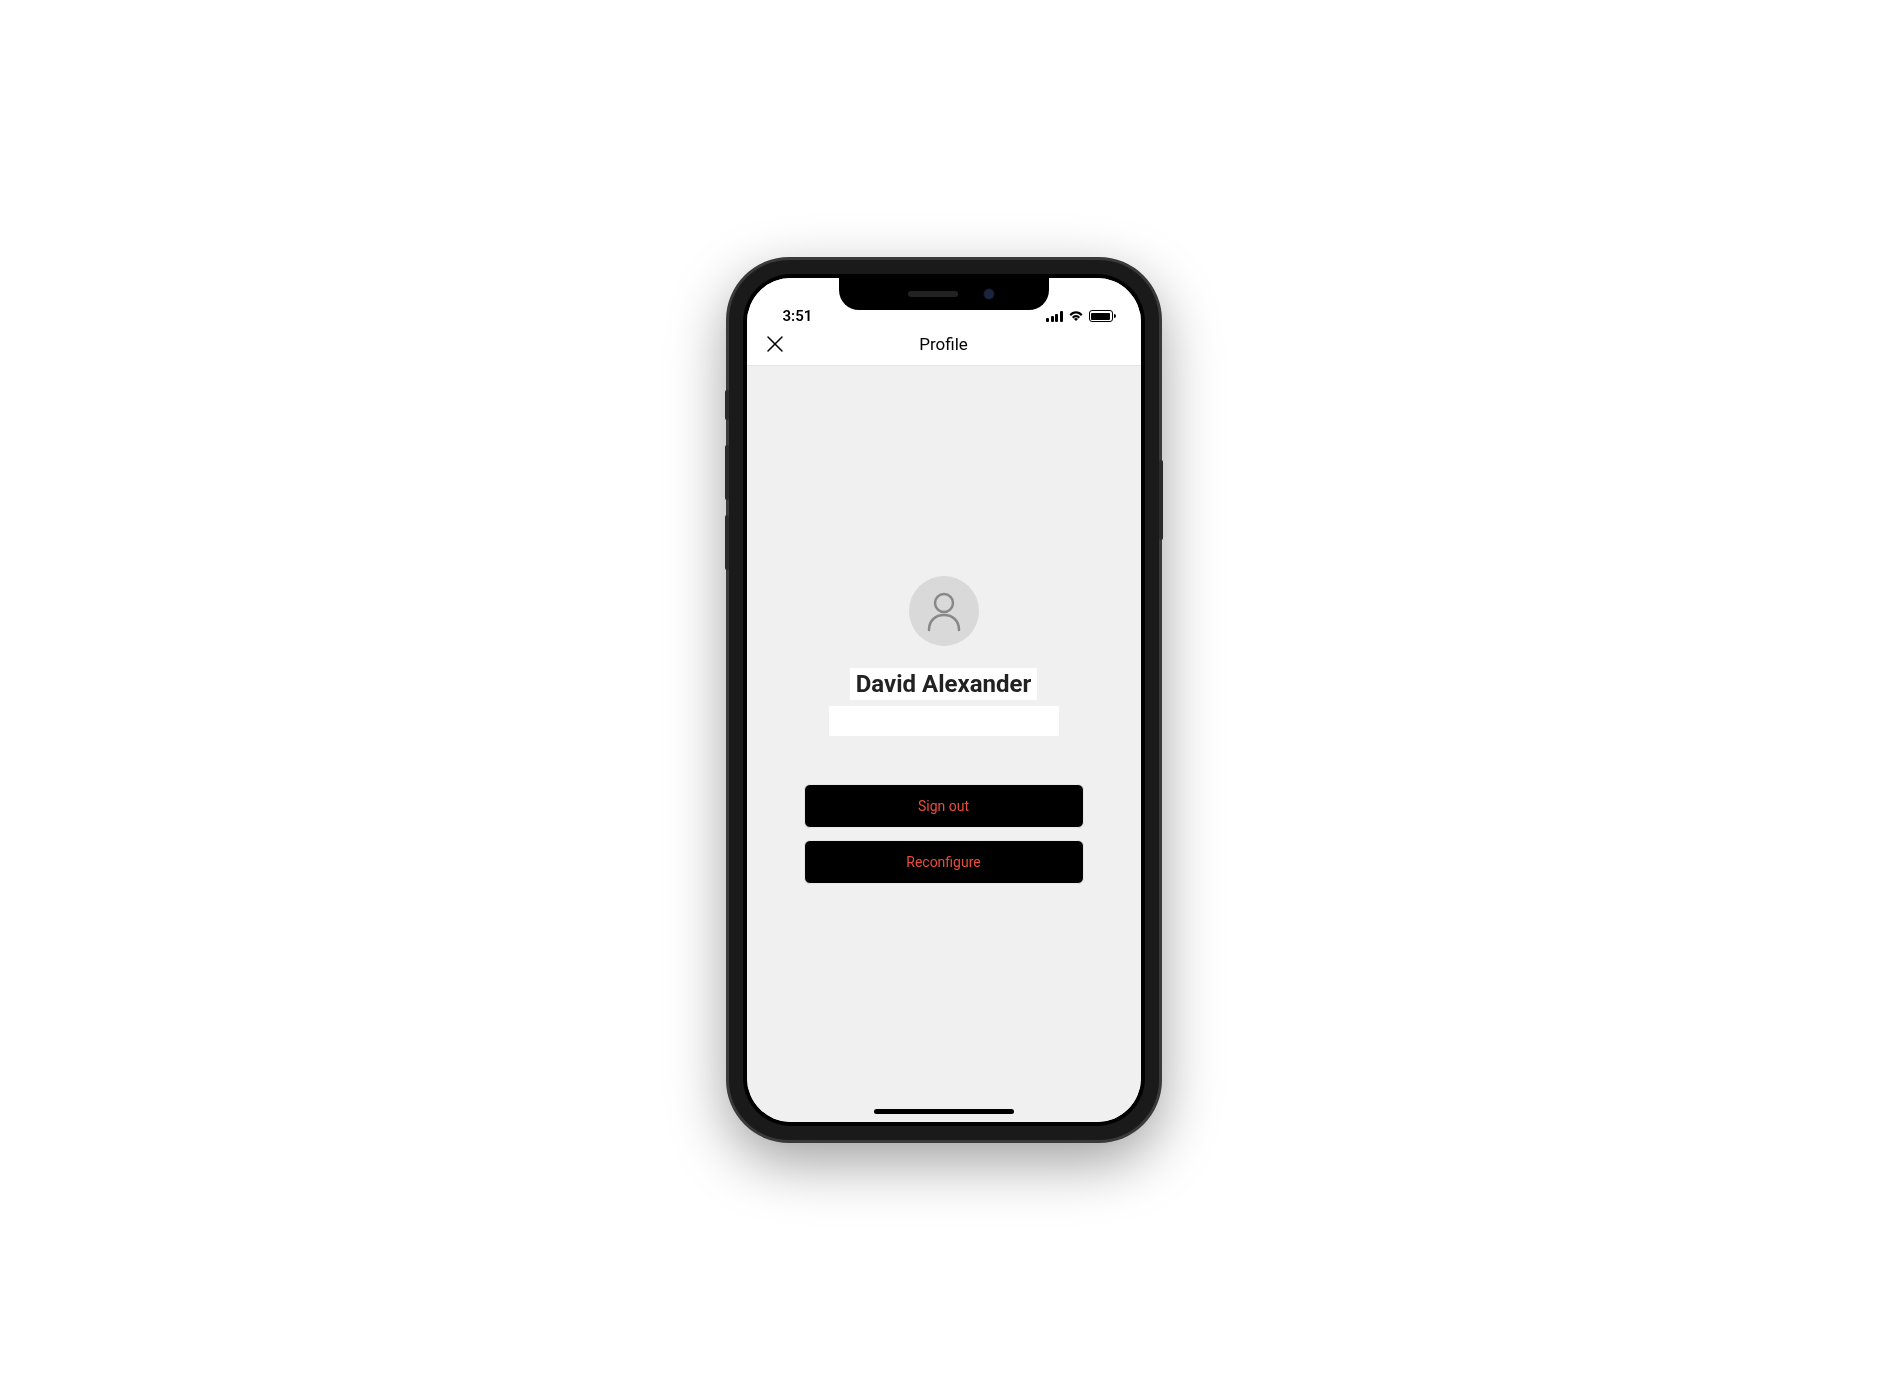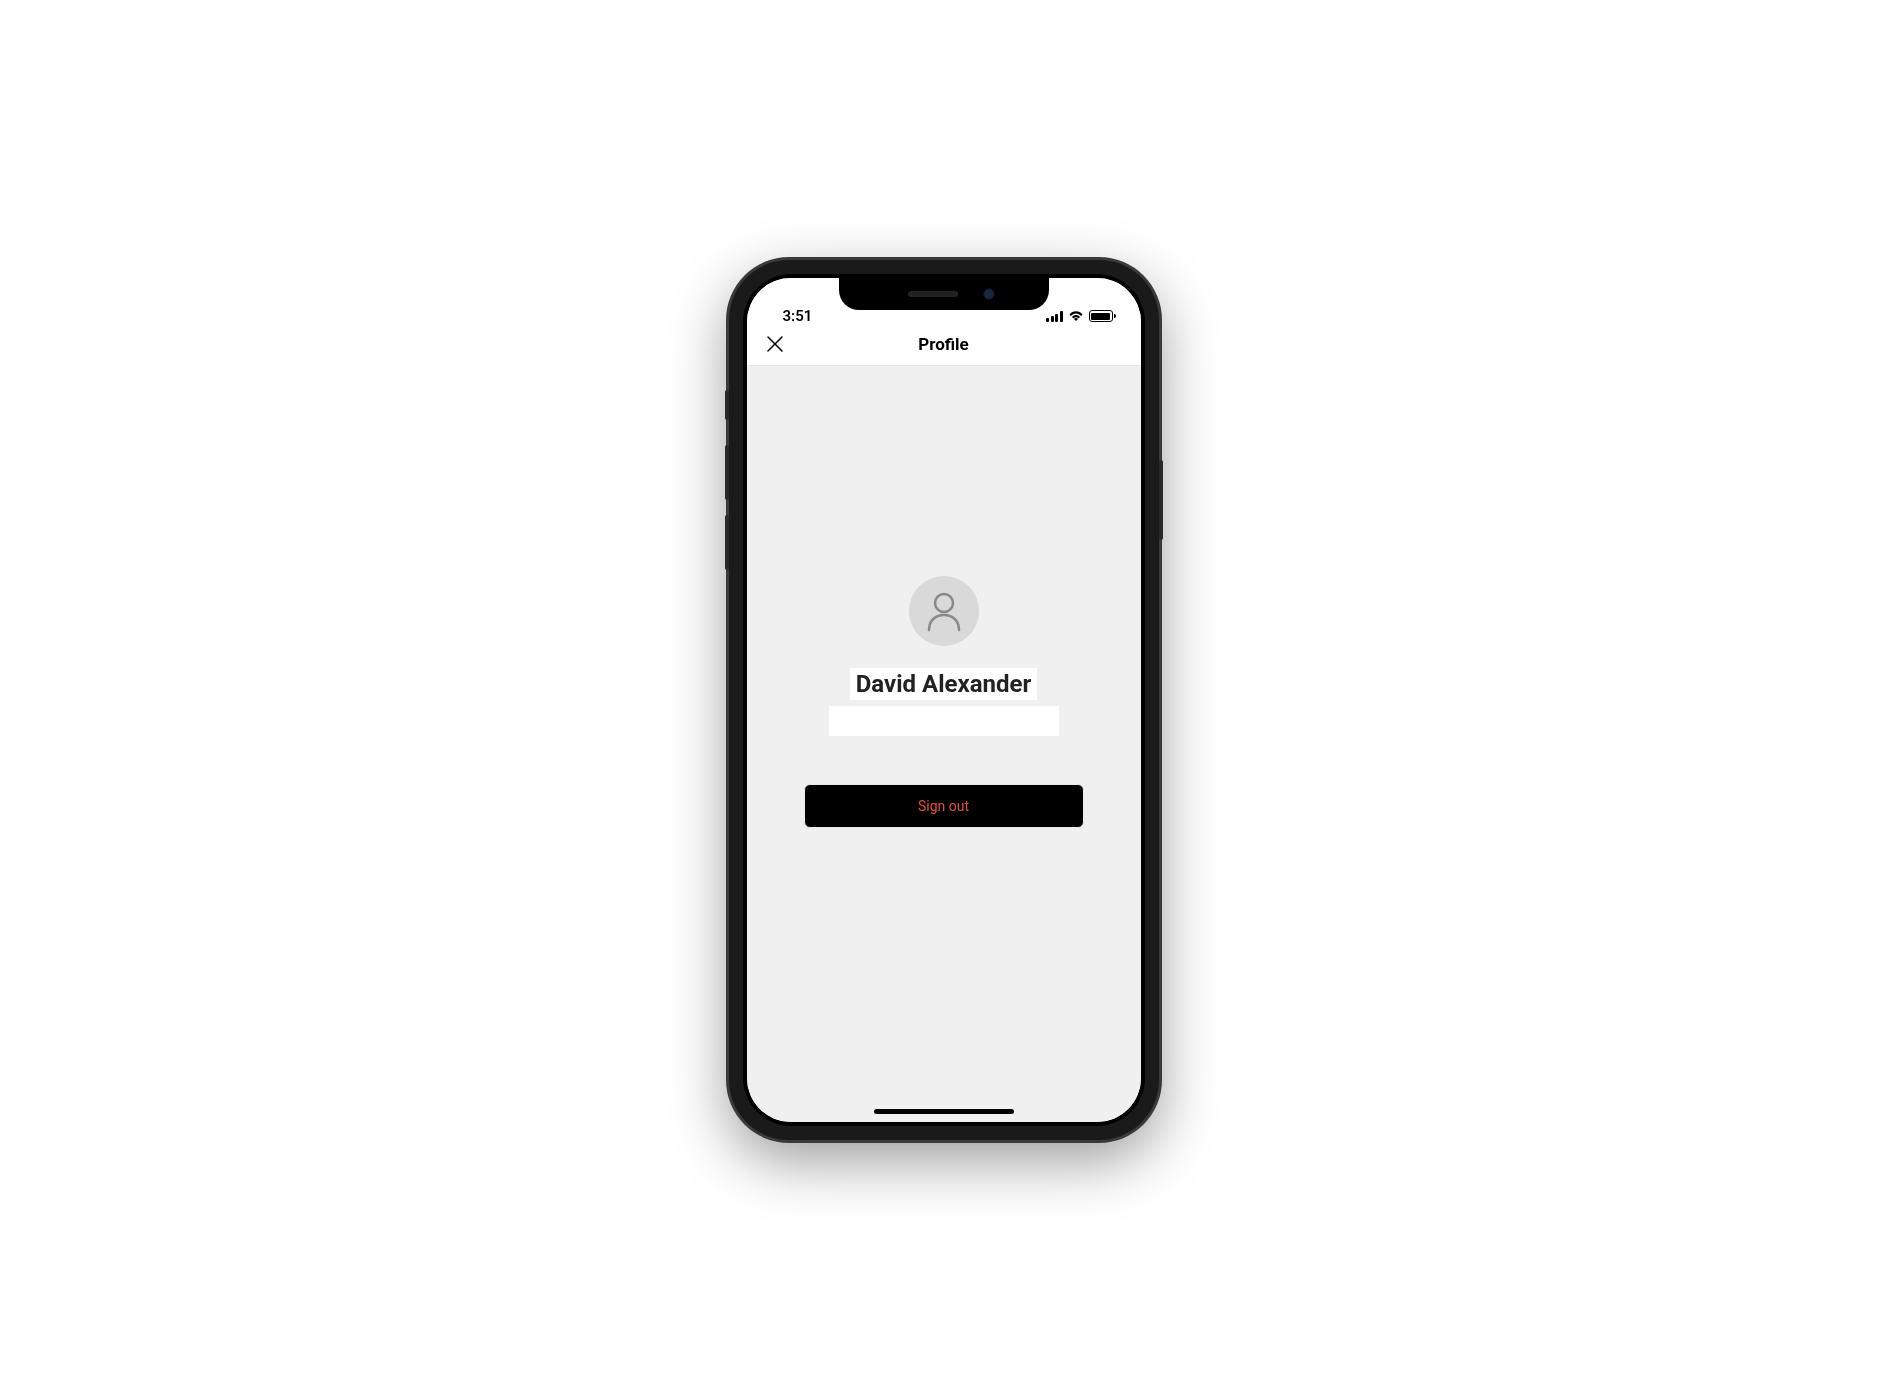--- a/index.html
+++ b/index.html
@@ -168,21 +168,21 @@
       transform: translateY(-50%);
       width: 28px;
       height: 28px;
       display: flex;
       align-items: center;
       justify-content: center;
       cursor: pointer;
     }
     .nav-title {
       font-size: 17px;
-      font-weight: 700;
+      font-weight: 400;
       color: #000;
     }
     
     .content {
       position: absolute;
       top: 88px;
       left: 0;
       right: 0;
       bottom: 0;
       background: #f0f0f0;
@@ -306,19 +306,20 @@
         <div class="avatar">
           <svg width="38" height="42" viewBox="0 0 38 42">
             <circle cx="19" cy="13" r="9" fill="none" stroke="#888" stroke-width="2.5"></circle>
             <path d="M4 40 C4 30 11 25 19 25 C27 25 34 30 34 40" fill="none" stroke="#888" stroke-width="2.5" stroke-linecap="round"></path>
           </svg>
         </div>
         <div class="user-name">David Alexander</div>
         <div class="white-box"></div>
         <div class="buttons">
           <div class="action-btn">Sign out</div>
+          <div class="action-btn">Reconfigure</div>
         </div>
       </div>
 
       <div class="home-indicator"></div>
     </div>
   </div>
 </div>
 
 </body></html>

